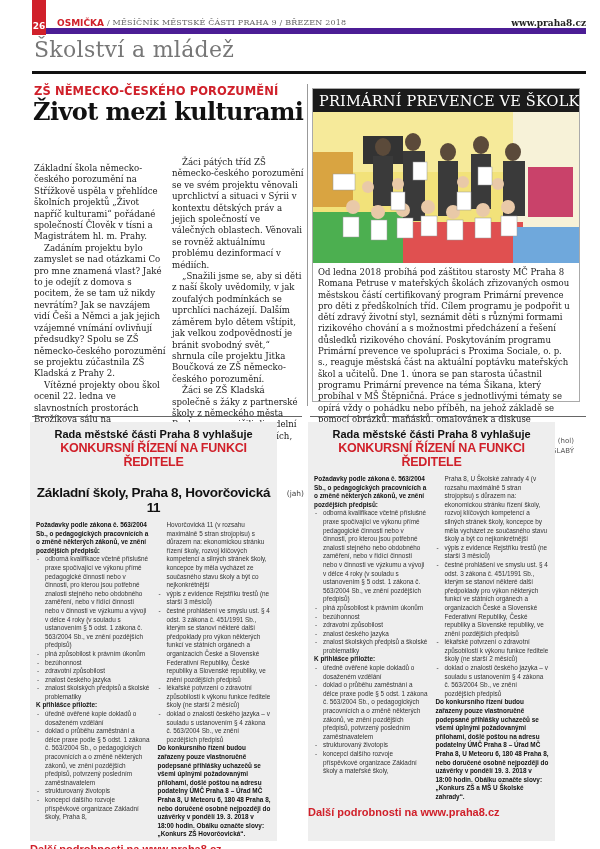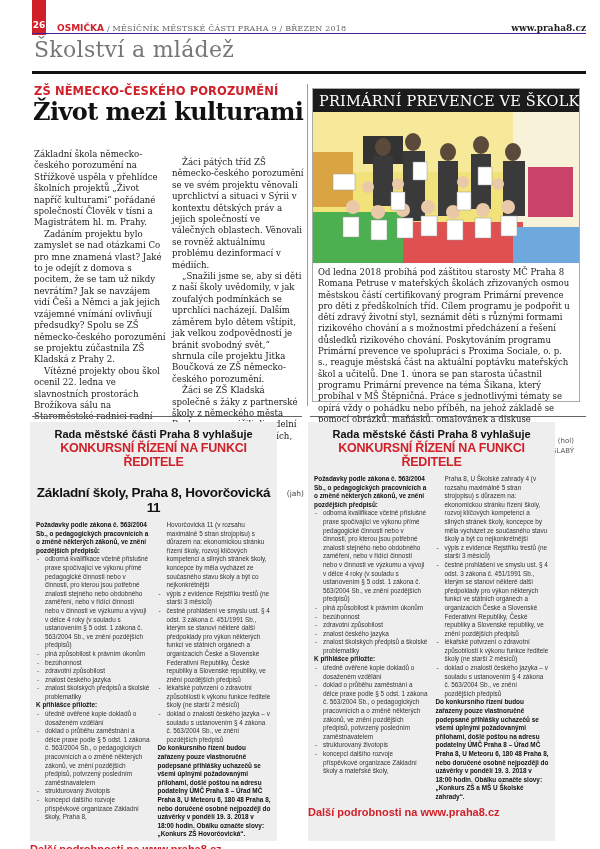--- a/index.html
+++ b/index.html
@@ -1,31 +1,31 @@
 <!DOCTYPE html>
 <html><head>
 <meta charset="utf-8">
 <style>
   * { margin:0; padding:0; box-sizing:border-box; }
   body { width:600px; height:849px; background:#fff; position:relative; overflow:hidden; font-family:"DejaVu Serif", serif; color:#1a1a1a; }
   .red-tab { position:absolute; left:32px; top:0; width:14px; height:35px; background:#d0202a; }
-  .header { position:absolute; left:32px; top:18px; right:14px; height:16px; font-size:9px; font-family:"DejaVu Serif", serif; color:#555; display:flex; align-items:flex-end; border-bottom:1px solid #4c1d95; }
+  .header { position:absolute; left:32px; top:18px; right:14px; height:16px; font-size:9px; font-family:"DejaVu Serif", serif; color:#555; display:flex; align-items:flex-start; border-bottom:6px solid #4c1d95; }
   .pagenum { background:#d0202a; color:#fff; font-weight:bold; font-family:"DejaVu Sans", sans-serif; width:14px; text-align:center; height:16px; line-height:16px; }
   .osm { color:#d0202a; font-weight:bold; font-family:"DejaVu Sans", sans-serif; margin-left:11px; }
   .hdr-sub { margin-left:3px; color:#666; font-size:8px; letter-spacing:0.2px; }
   .hdr-url { margin-left:auto; font-weight:bold; color:#222; font-size:9px; }
   .section-title { position:absolute; left:34px; top:37px; font-size:22px; color:#777; font-family:"DejaVu Serif", serif; letter-spacing:0.3px; }
   .section-rule { position:absolute; left:32px; right:14px; top:71px; height:3px; background:#111; }
 
   .kicker { position:absolute; left:34px; top:84px; font-family:"DejaVu Sans", sans-serif; font-weight:bold; font-size:11.5px; color:#d0202a; letter-spacing:0.1px; }
   .headline { position:absolute; left:33px; top:99px; font-family:"DejaVu Serif", serif; font-weight:bold; font-size:24px; line-height:25px; color:#111; letter-spacing:-0.6px; }
   .col { position:absolute; font-family:"DejaVu Serif", serif; font-size:8.6px; line-height:11.4px; color:#222; }
   .col p { text-indent:0; }
   .col p.ind { text-indent:10px; }
-  .col1 { left:34px; top:149px; width:132px; }
+  .col1 { left:34px; top:163px; width:132px; }
   .col2 { left:172px; top:157px; width:132px; }
   .sign { text-align:right; font-family:"DejaVu Sans", sans-serif; font-size:7.5px; color:#444; }
   .vrule { position:absolute; left:307px; top:84px; width:1px; height:322px; background:#999; }
   .col1-rule { position:absolute; left:32px; top:416px; width:270px; height:1px; background:#666; }
 
   .box { position:absolute; left:312px; top:88px; width:268px; height:314px; border:1px solid #aaa; }
   .box-title { background:#1b1b1b; color:#fff; font-size:14.5px; font-family:"DejaVu Serif", serif; padding:4px 6px 3px 6px; letter-spacing:0.2px; white-space:nowrap; overflow:hidden; }
   .photo { width:266px; height:151px; position:relative; overflow:hidden; background:#f4e9a0; }
   .box-text { font-size:8.5px; line-height:11.3px; padding:4px 5px 0 5px; color:#222; }
   .box-sign { text-align:right; padding-right:5px; font-family:"DejaVu Sans", sans-serif; font-size:7px; color:#555; line-height:10px; }

